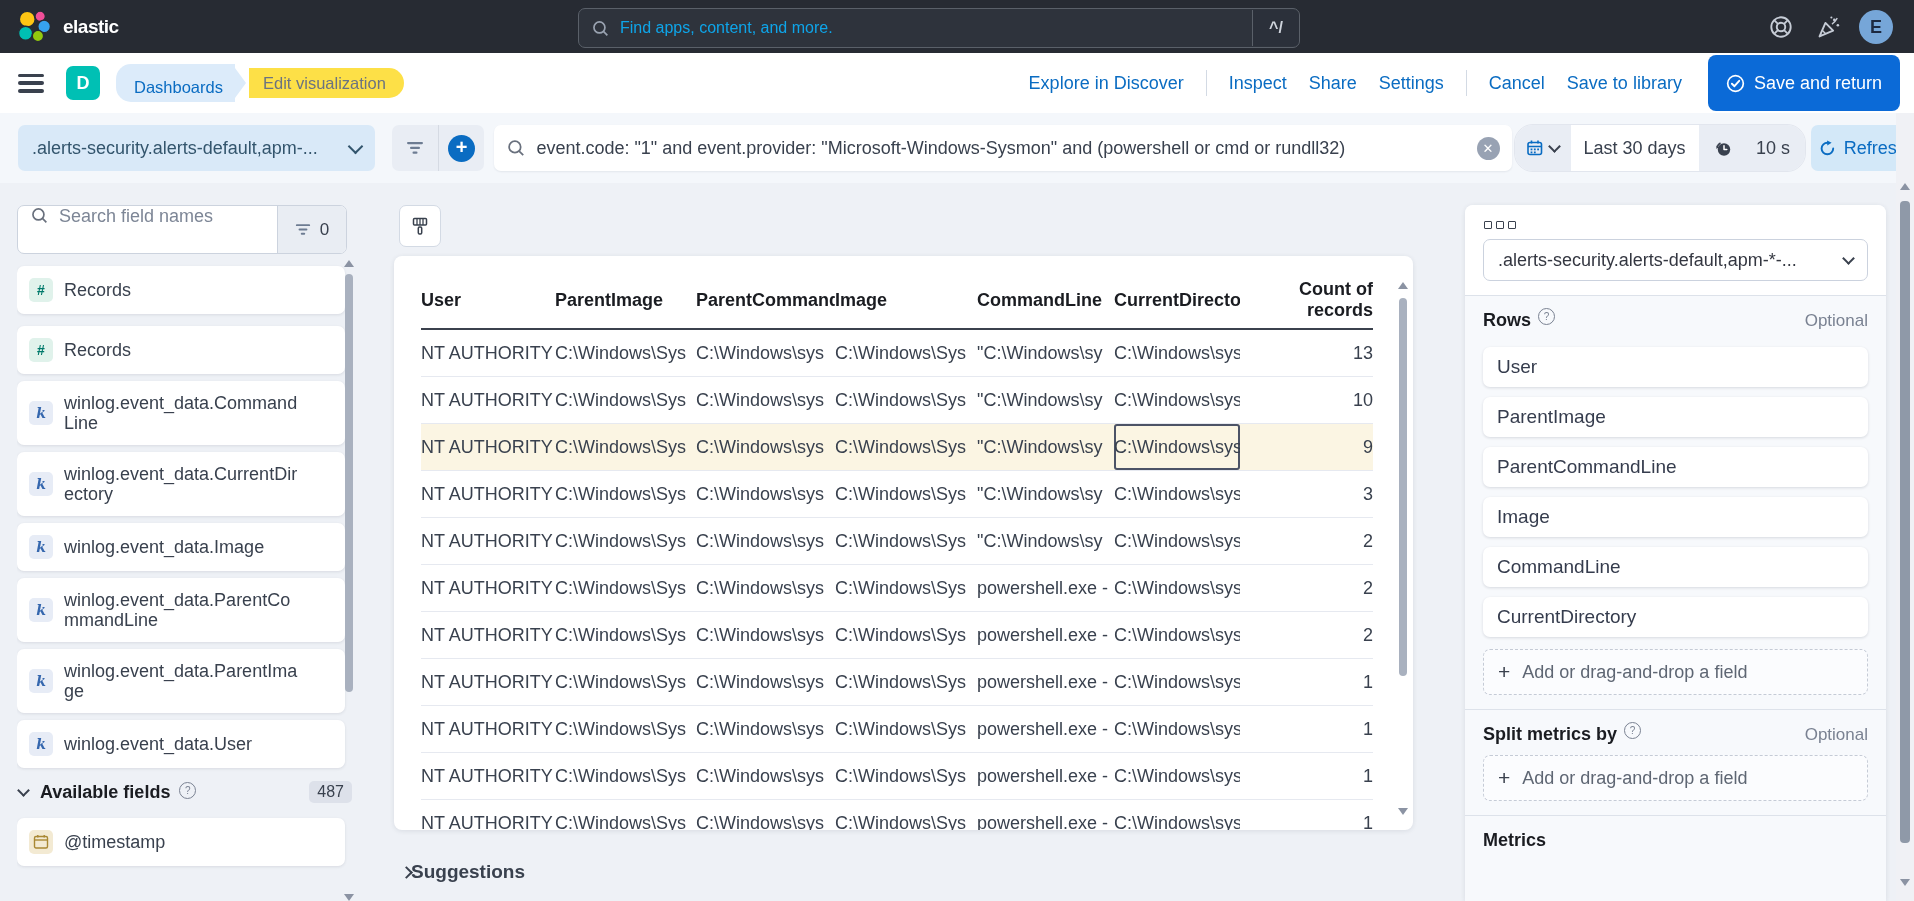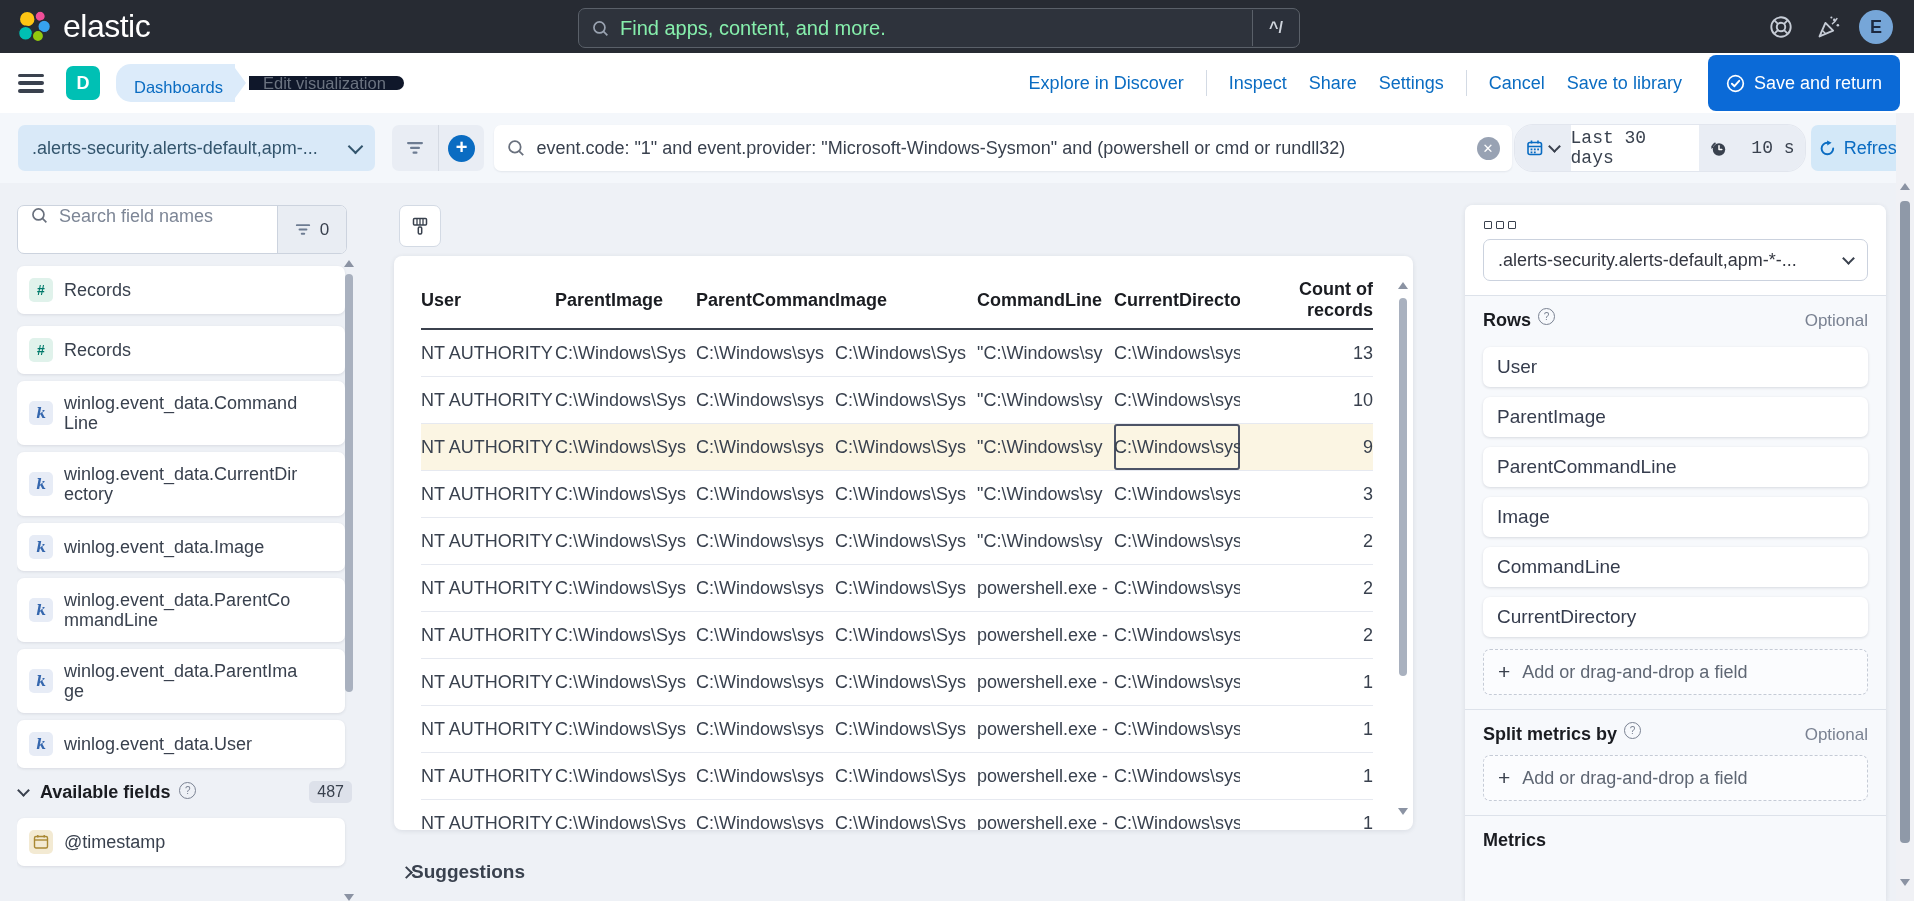--- a/index.html
+++ b/index.html
@@ -3,53 +3,53 @@
 <meta charset="utf-8">
 <style>
   html,body{margin:0;padding:0;}
   body{width:1914px;height:901px;position:relative;overflow:hidden;background:#eef1f6;
        font-family:"Liberation Sans",sans-serif;color:#39414e;-webkit-font-smoothing:antialiased;}
   svg{display:block;}
 
   
   .topbar{position:absolute;left:0;top:0;width:1914px;height:53px;background:#272b33;display:flex;align-items:center;}
   .logo-wrap{display:flex;align-items:center;gap:11px;padding-left:16px;}
-  .logo-text{color:#fff;font-size:32px;font-weight:400;letter-spacing:-.5px;}
+  .logo-text{color:#fff;font-size:19px;font-weight:700;letter-spacing:-.5px;}
   .gsearch{position:absolute;left:578px;top:8px;width:720px;height:38px;background:#2e333c;border:1px solid #5a6069;border-radius:7px;display:flex;align-items:center;}
-  .gsearch-text{color:#86efac;font-size:20px;margin-left:10px;flex:1;}
+  .gsearch-text{color:#0ea5e9;font-size:16px;margin-left:10px;flex:1;}
   .gshortcut{height:36px;min-width:46px;display:flex;align-items:center;justify-content:center;border-left:1px solid #5a6069;border-radius:0 6px 6px 0;color:#cfd4dc;font-size:16px;font-weight:bold;background:#2b303a;}
   .top-icon{position:absolute;top:11px;width:31px;height:31px;display:flex;align-items:center;justify-content:center;cursor:pointer;}
   .avatar{position:absolute;left:1859px;top:10px;width:34px;height:34px;border-radius:50%;background:#76a6d8;color:#1c2940;font-size:18px;font-weight:bold;display:flex;align-items:center;justify-content:center;}
 
   
   .navbar{position:absolute;left:0;top:53px;width:1914px;height:60px;background:#fff;border-bottom:1px solid #e0e4eb;display:flex;align-items:center;}
   .hamburger{margin-left:18px;width:26px;height:19px;display:flex;flex-direction:column;justify-content:space-between;cursor:pointer;}
   .hamburger div{height:3.2px;background:#3a414e;border-radius:2px;}
   .dbadge{margin-left:22px;width:34px;height:34px;border-radius:7px;background:#00c0b4;color:#fff;font-size:18px;font-weight:bold;display:flex;align-items:center;justify-content:center;}
   .crumbs{display:flex;align-items:center;margin-left:16px;}
   .crumb1{height:30px;display:flex;align-items:center;background:#dcebfa;color:#0a6cc2;font-size:16.5px;padding:8px 12px 0 18px;border-radius:15px 0 0 15px;}
   .crumb-arrow{width:0;height:0;border-top:15px solid transparent;border-bottom:15px solid transparent;border-left:11px solid #dcebfa;}
-  .crumb2{height:14px;display:flex;align-items:center;background:#0f172a;color:#6b7380;font-size:16.5px;padding:0 18px 0 14px;border-radius:0 15px 15px 0;margin-left:3px;}
+  .crumb2{height:30px;display:flex;align-items:center;background:#fde047;color:#6b7380;font-size:16.5px;padding:0 18px 0 14px;border-radius:0 15px 15px 0;margin-left:3px;}
   .nav-right{position:absolute;right:14px;top:0;height:60px;display:flex;align-items:center;gap:22px;}
   .nav-link{color:#0a6cc2;font-size:18px;cursor:pointer;white-space:nowrap;}
   .vsep{width:1px;height:26px;background:#d3dae4;}
   .save-btn{height:40px;background:#0b6ad7;border-radius:8px;display:flex;align-items:center;gap:9px;padding:8px 18px;color:#fff;font-size:18px;cursor:pointer;margin-left:4px;}
 
   
   .querybar{position:absolute;left:0;top:113px;width:1914px;height:70px;background:#f4f7fb;display:flex;align-items:center;}
   .dv-chip{margin-left:18px;width:330px;height:46px;background:#d9e9f8;border-radius:7px;display:flex;align-items:center;padding:0 14px;cursor:pointer;}
   .dv-chip-text{color:#33556d;font-size:18px;flex:1;white-space:nowrap;overflow:hidden;}
   .fgroup{margin-left:17px;width:93px;height:46px;background:#e9edf4;border-radius:7px;display:flex;align-items:center;}
   .fgroup-half{flex:1;display:flex;align-items:center;justify-content:center;height:100%;cursor:pointer;}
   .fgroup-div{width:1px;height:100%;background:#d5dae3;}
   .plus-circle{width:27px;height:27px;border-radius:50%;background:#0a6cc2;color:#fff;font-size:20px;line-height:25px;text-align:center;font-weight:bold;}
   .qinput{margin-left:10px;width:997px;height:46px;background:#fff;border-radius:7px;box-shadow:0 1px 2px rgba(30,40,60,.08);display:flex;align-items:center;padding:0 12px;}
   .qtext{flex:1;margin-left:10px;font-size:18px;color:#39414e;white-space:nowrap;overflow:hidden;}
   .clear-btn{width:23px;height:23px;border-radius:50%;background:#98a2b3;color:#fff;font-size:13px;display:flex;align-items:center;justify-content:center;cursor:pointer;flex:none;}
-  .dategroup{margin-left:2px;width:292px;height:46px;border-radius:19px;display:flex;overflow:hidden;border:1px solid #e2e6ee;font-family:Liberation Mono, monospace;}
+  .dategroup{margin-left:2px;width:292px;height:46px;border-radius:19px;display:flex;overflow:hidden;border:1px solid #e2e6ee;}
   .dg-cal{width:56px;background:#e9edf4;display:flex;align-items:center;justify-content:center;gap:6px;cursor:pointer;}
   .dg-range{width:128px;background:#fff;display:flex;align-items:center;justify-content:center;font-size:18px;color:#39414e;cursor:pointer;}
   .dg-int{flex:1;background:#e9edf4;display:flex;align-items:center;justify-content:center;gap:23px;font-size:18px;color:#39414e;cursor:pointer;}
   .refresh-btn{margin-left:5px;width:103px;height:46px;background:#d3e8f8;border-radius:7px;display:flex;align-items:center;justify-content:center;gap:8px;color:#0a6cc2;font-size:18px;cursor:pointer;}
 
   
   .sidebar{position:absolute;left:17px;top:205px;width:337px;height:696px;overflow:hidden;}
   .fsearch{width:328px;height:47px;background:#fff;border:1px solid #ccd3de;border-radius:7px;display:flex;align-items:flex-start;overflow:hidden;}
   .fsearch-text{color:#7d8696;font-size:18px;margin-left:10px;flex:1;}
   .fsearch-seg{height:100%;width:68px;background:#e9edf3;border-left:1px solid #ccd3de;display:flex;align-items:center;justify-content:center;gap:9px;cursor:pointer;}

